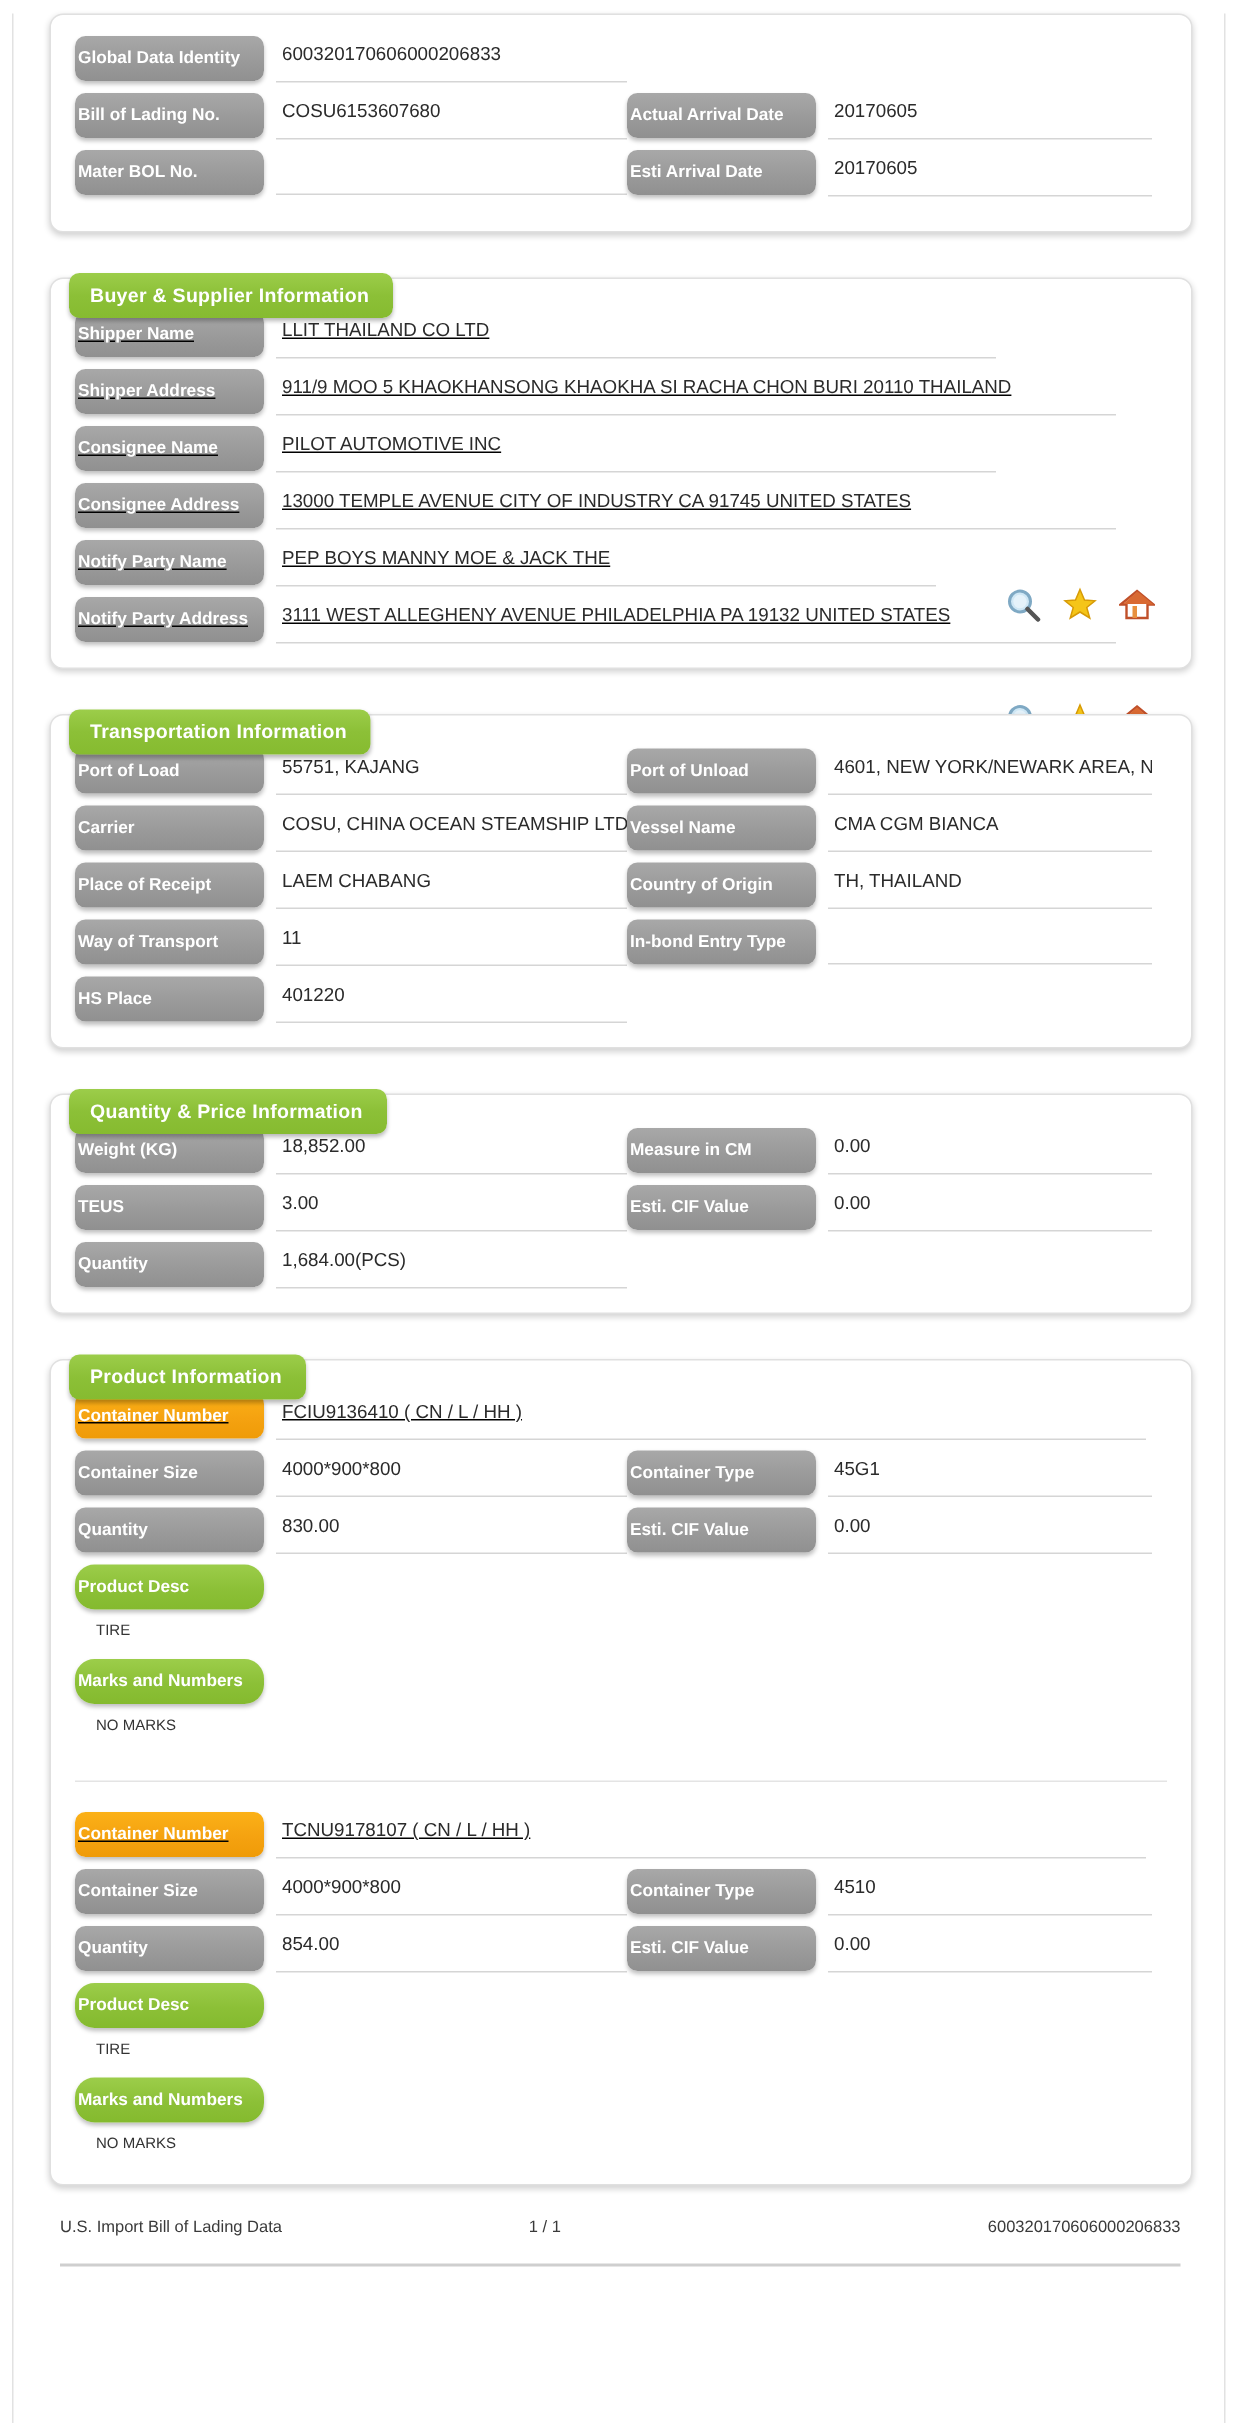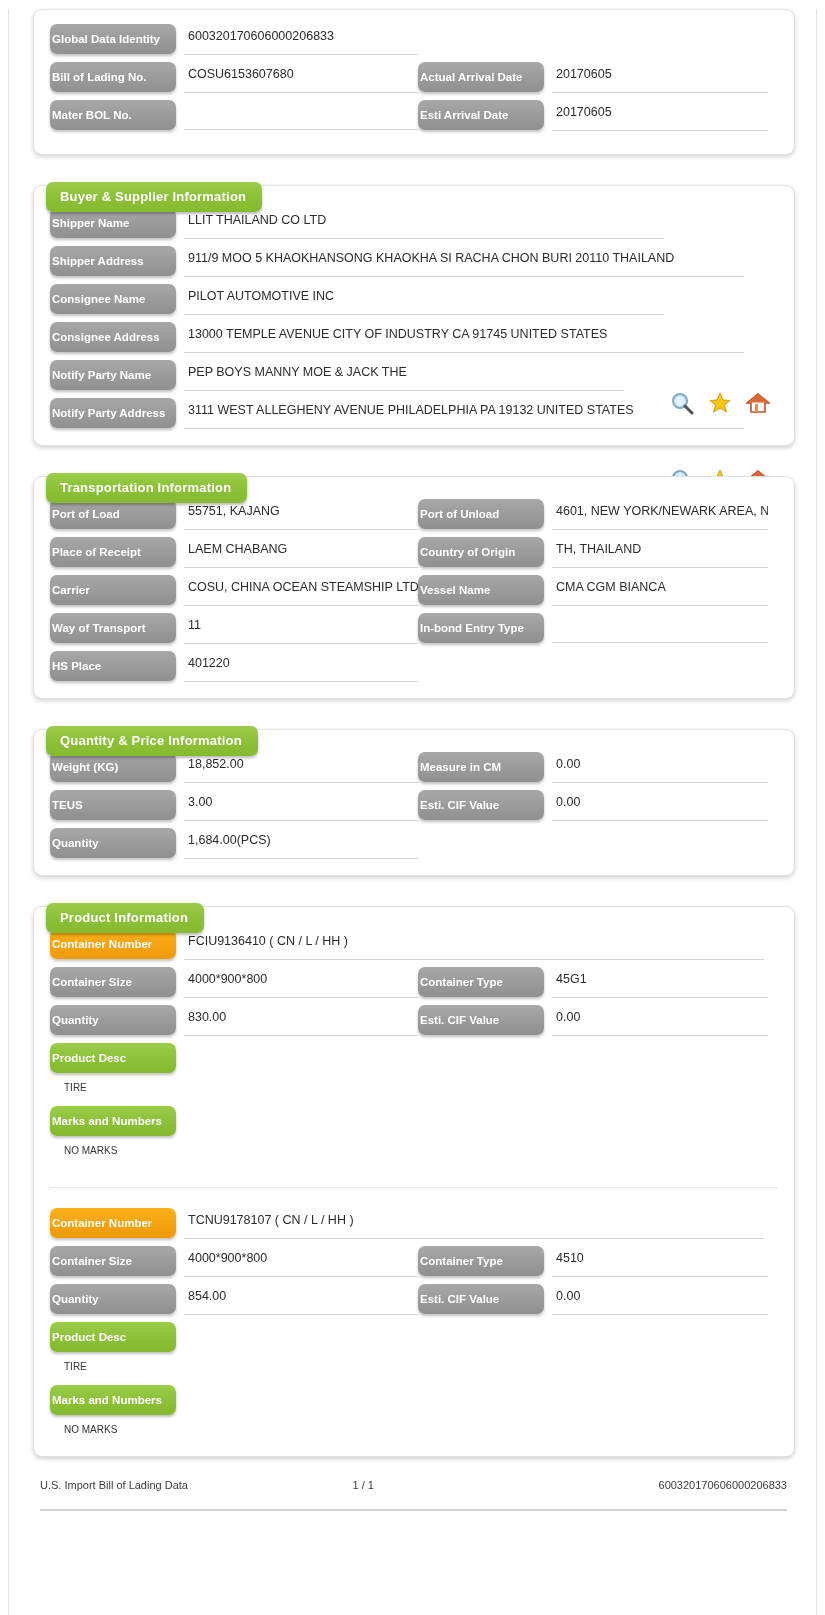--- a/index.html
+++ b/index.html
@@ -70,21 +70,21 @@
     margin-bottom: 7px;
     min-height: 31px;
   }
   .col {
     display: flex;
     align-items: flex-start;
     flex: 0 0 auto;
   }
   .col.left  { width: 368px; }
   .col.right { width: 350px; }
-  .col.full  { width: 100%; }
+  .col.full  { width: 100%; text-decoration: underline; }
 
   .lbl {
     flex: 0 0 auto;
     width: 126px;
     background: linear-gradient(to bottom, #a8a8a8 0%, #9a9a9a 55%, #909090 100%);
     color: #ffffff;
     font-size: 11.5px;
     font-weight: bold;
     text-align: left;
     padding: 8px 2px 8px 2px;
@@ -92,20 +92,21 @@
     box-shadow: 0 2px 3px rgba(0,0,0,0.25);
     line-height: 14px;
     white-space: nowrap;
     overflow: hidden;
   }
   .lbl.orange {
     background: linear-gradient(to bottom, #fbb117 0%, #f5a210 55%, #ef9b08 100%);
   }
   .lbl.green {
     background: linear-gradient(to bottom, #9ccd4a 0%, #8cc037 55%, #84ba2e 100%);
+    border-radius: 13px;
   }
 
   .val {
     flex: 1 1 auto;
     margin-left: 8px;
     font-size: 12.5px;
     color: #2b2b2b;
     border-bottom: 1px solid #d5d5d5;
     padding: 4px 2px 9px 4px;
     min-height: 30px;
@@ -289,37 +290,37 @@
         <div class="val">55751, KAJANG</div>
       </div>
       <div class="col right">
         <div class="lbl">Port of Unload</div>
         <div class="val">4601, NEW YORK/NEWARK AREA, NEWARK, NEW JERSEY</div>
       </div>
     </div>
 
     <div class="row">
       <div class="col left">
+        <div class="lbl">Carrier</div>
+        <div class="val">COSU, CHINA OCEAN STEAMSHIP LTD</div>
+      </div>
+      <div class="col right">
+        <div class="lbl">Vessel Name</div>
+        <div class="val">CMA CGM BIANCA</div>
+      </div>
+    </div>
+
+    <div class="row">
+      <div class="col left">
         <div class="lbl">Place of Receipt</div>
         <div class="val">LAEM CHABANG</div>
       </div>
       <div class="col right">
         <div class="lbl">Country of Origin</div>
         <div class="val">TH, THAILAND</div>
-      </div>
-    </div>
-
-    <div class="row">
-      <div class="col left">
-        <div class="lbl">Carrier</div>
-        <div class="val">COSU, CHINA OCEAN STEAMSHIP LTD</div>
-      </div>
-      <div class="col right">
-        <div class="lbl">Vessel Name</div>
-        <div class="val">CMA CGM BIANCA</div>
       </div>
     </div>
 
 
     <div class="row">
       <div class="col left">
         <div class="lbl">Way of Transport</div>
         <div class="val">11</div>
       </div>
       <div class="col right">

